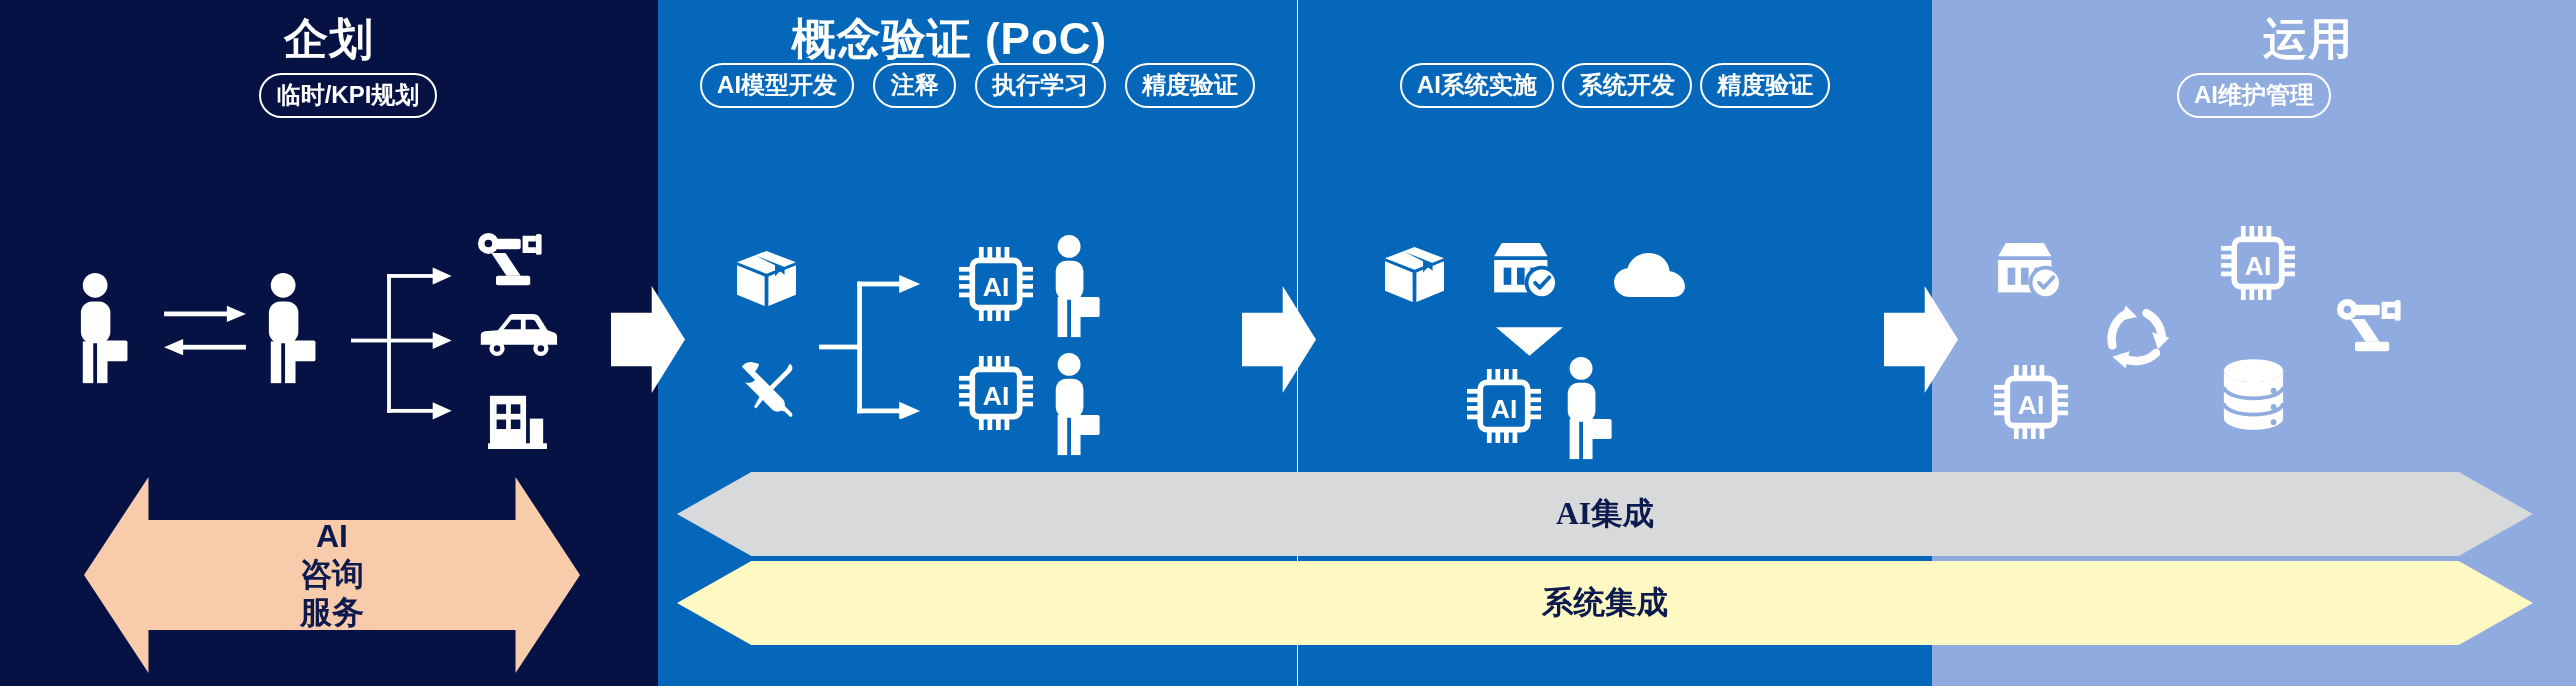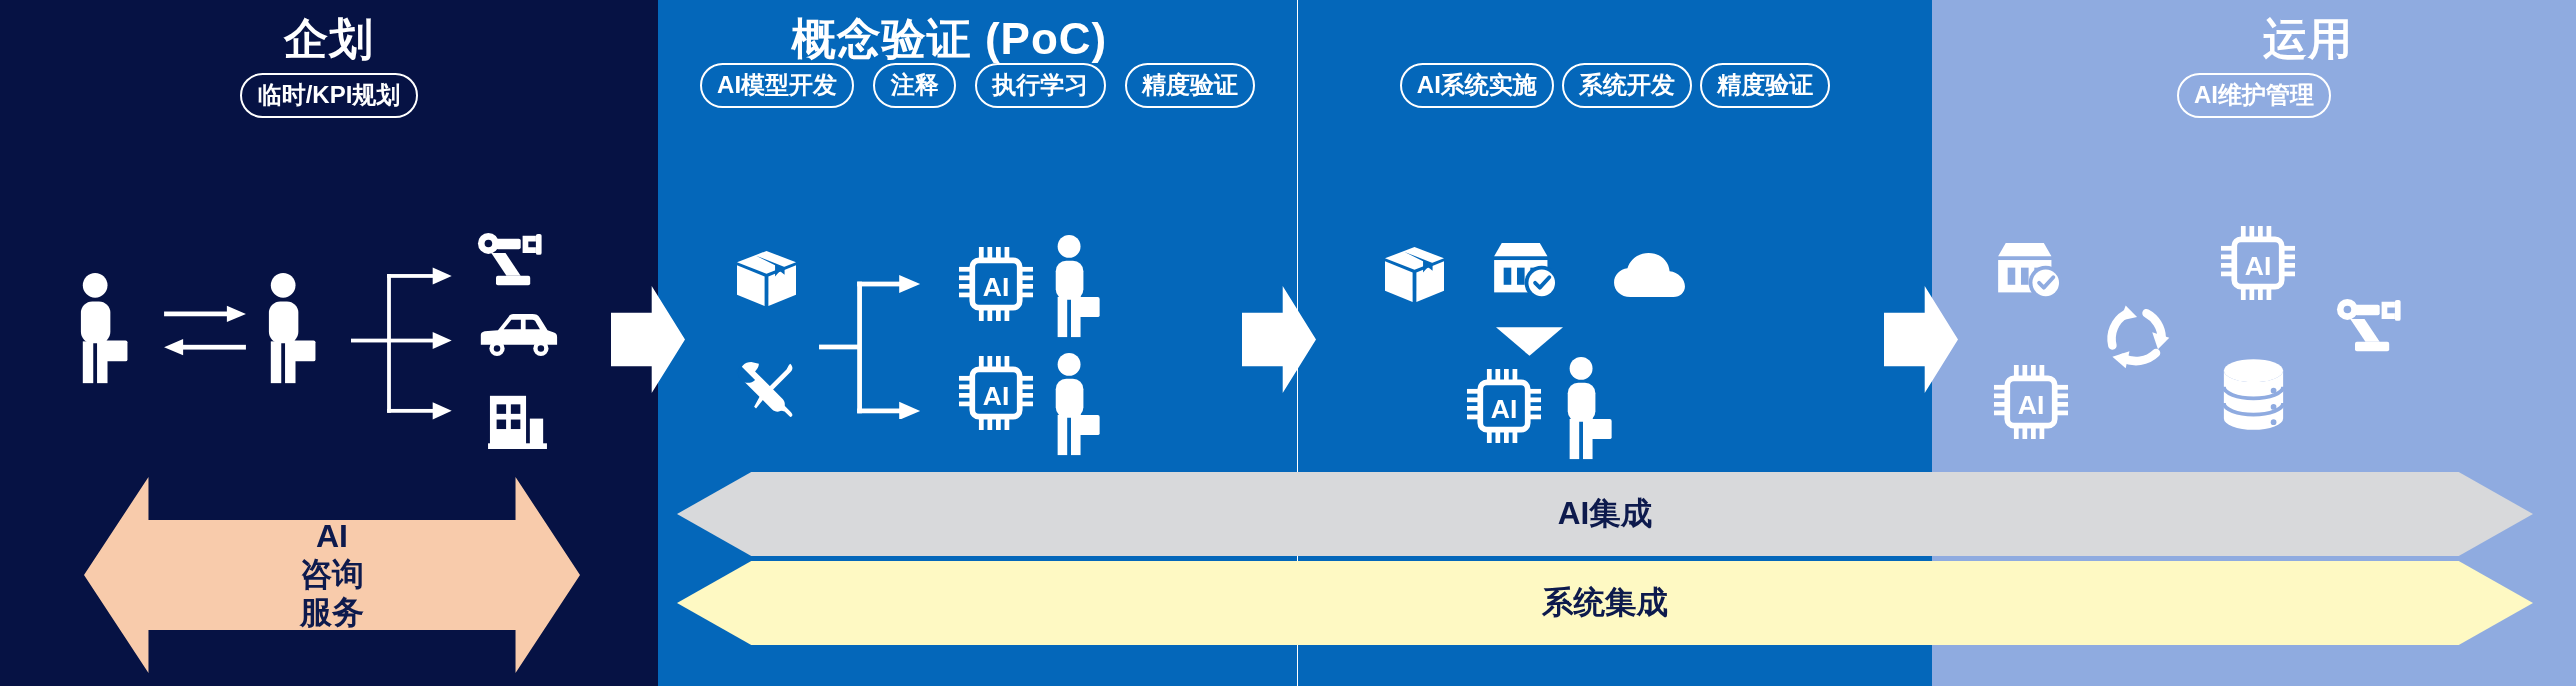--- a/index.html
+++ b/index.html
@@ -18,21 +18,21 @@
     font-weight:bold;font-size:44px;line-height:1;letter-spacing:1px;white-space:nowrap;}
   #title-plan{left:0;width:658px;top:17px;}
   #title-poc{left:630px;width:639px;top:17px;}
   #title-dev{left:1298px;width:634px;top:17px;}
   #title-ops{left:1932px;width:726px;top:17px;padding-left:13px;}
 
   
   .pill-row{position:absolute;display:flex;justify-content:center;align-items:center;gap:9.5px;flex-wrap:wrap;}
   .pill{border:2.9px solid #ffffff;border-radius:953px;color:#ffffff;
     font-weight:bold;font-size:24px;line-height:1;padding:7.6px 15.3px 9.5px;white-space:nowrap;}
-  #pills-plan{left:0;width:658px;top:73px;}
+  #pills-plan{left:0;width:658px;top:73px;padding-left:19px;}
   #pills-poc{left:658px;width:639px;top:63px;gap:19px;}
   #pills-dev{left:1298px;width:634px;top:63px;gap:7.6px;}
   #pills-ops{left:1932px;width:644px;top:73px;}
 
   
   .icons{position:absolute;}
   #icons-plan{left:57px;top:224px;width:553px;height:243px;}
   #icons-poc{left:735px;top:234px;width:487px;height:229px;}
   #icons-dev{left:1383px;top:224px;width:477px;height:243px;}
   #icons-ops{left:1994px;top:224px;width:534px;height:243px;}
@@ -50,21 +50,21 @@
     background:#f8cbab;
     clip-path:polygon(0% 50%, 13% 0%, 13% 22%, 87% 22%, 87% 0%, 100% 50%, 87% 100%, 87% 78%, 13% 78%, 13% 100%);
     display:flex;align-items:center;justify-content:center;}
   #arrow-consult-label{color:#0d1a4d;font-weight:bold;font-size:32px;line-height:1.18;text-align:center;}
 
   .band-arrow{position:absolute;height:84px;
     clip-path:polygon(0% 50%, 4% 0%, 96% 0%, 100% 50%, 96% 100%, 4% 100%);
     display:flex;align-items:center;justify-content:center;}
   #arrow-ai-integration{left:677px;top:472px;width:1856px;background:#d8d9db;}
   #arrow-sys-integration{left:677px;top:561px;width:1856px;background:#fef9c3;}
-  .band-label{color:#0d1a4d;font-weight:bold;font-size:31.5px;line-height:1;}
+  .band-label{color:#0d1a4d;font-weight:bold;font-size:31.5px;line-height:1;font-family:Liberation Serif, serif;}
 
   
   .ic{position:absolute;}
   svg{display:block;}
 </style>
 </head>
 <body>
 
 <div id="stage">
 

